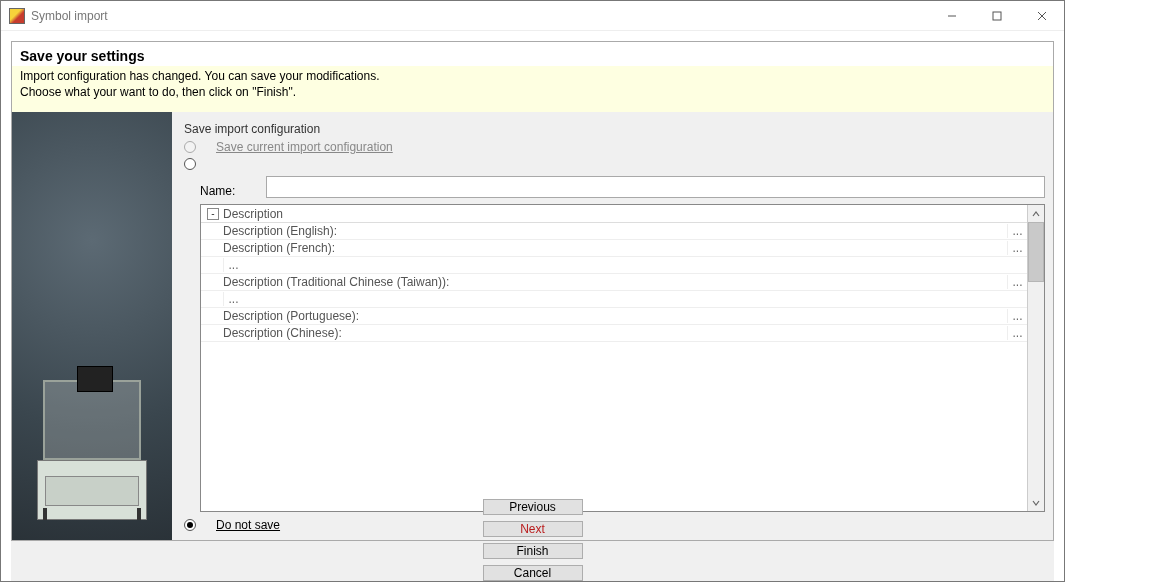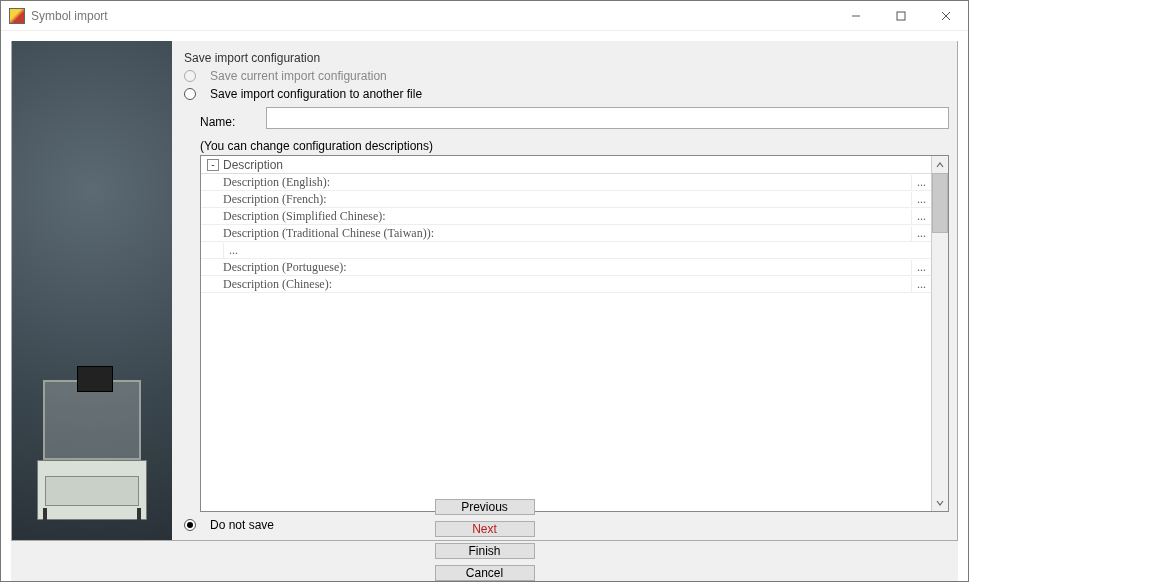--- a/index.html
+++ b/index.html
@@ -5,21 +5,21 @@
   * { box-sizing: border-box; }
   body {
     margin: 0;
     font-family: "Segoe UI", Tahoma, Arial, sans-serif;
     font-size: 12px;
     background: #fff;
     color: #000;
     overflow: hidden;
   }
   .window {
-    width: 969px;
+    width: 1065px;
     height: 582px;
     border: 1px solid #777;
     display: flex;
     flex-direction: column;
     background: #fff;
   }
   .titlebar {
     height: 30px;
     background: #fff;
     display: flex;
@@ -106,21 +106,22 @@
     display:flex; flex-direction:column;
     min-height:0;
   }
   .group-label {
     color: #333;
     margin-bottom: 2px;
   }
   .radio-row {
     display:flex; align-items:center;
     margin: 2px 0;
-    gap: 14px;
+    gap: 20px;
+    text-decoration: underline;
   }
   .radio-row.disabled { color:#888; }
   .radio {
     width:12px; height:12px; border-radius:50%;
     border:1px solid #555; background:#fff;
     display:inline-flex; align-items:center; justify-content:center;
     position:relative;
   }
   .radio.disabled { border-color:#aaa; background:#f3f3f3; }
   .radio.selected::after {
@@ -160,21 +161,20 @@
     width:12px; height:12px; border:1px solid #888; margin:0 4px 0 6px;
     display:flex; align-items:center; justify-content:center;
     font-size:10px; line-height:10px; color:#333;
   }
   .grid-header .htext { font-weight:normal; color:#555; }
   .grid-row {
     display:flex; align-items:center;
     height:17px; border-bottom:1px solid #eee;
     padding-left: 22px;
     color:#555;
-    font-family:Liberation Serif, serif;
   }
   .grid-row .cell-label { flex:1; }
   .grid-row .cell-more {
     width:20px; color:#666; text-align:center;
     border-left:1px solid #eee;
   }
   .vscroll {
     width:17px; background:#f0f0f0; border-left:1px solid #ccc;
     display:flex; flex-direction:column;
   }
@@ -227,20 +227,27 @@
         <svg viewBox="0 0 10 10">
             <line x1="1" y1="1" x2="9" y2="9" stroke="currentColor" stroke-width="1"></line>
             <line x1="9" y1="1" x2="1" y2="9" stroke="currentColor" stroke-width="1"></line>
           </svg>
       </div>
     </div>
   </div>
 
   <div class="content-area">
 
+    <div class="header-box">
+      <div class="header-title">Save your settings</div>
+      <div class="header-msg">
+        <span>Import configuration has changed. You can save your modifications.</span><br>
+        <span>Choose what your want to do, then click on "Finish".</span>
+      </div>
+    </div>
 
     <div class="main-split">
       <div class="side-image">
         <div class="machine">
           <div class="frame"></div>
           <div class="head"></div>
           <div class="base"></div>
           <div class="panel"></div>
           <div class="leg l1"></div>
           <div class="leg l2"></div>
@@ -250,46 +257,43 @@
       <div class="form-area">
         <div class="group-label">Save import configuration</div>
 
         <div class="radio-row disabled">
           <span class="radio disabled"></span>
           <span>Save current import configuration</span>
         </div>
 
         <div class="radio-row">
           <span class="radio"></span>
-          <span>Save import configuration to another file</span>
         </div>
 
         <div class="name-row">
           <label>Name:</label>
           <input type="text" class="name-input" value="" style="">
         </div>
 
-        <div class="hint">(You can change configuration descriptions)</div>
 
         <div class="grid">
           <div class="grid-rows">
             <div class="grid-header">
               <span class="tree-btn">-</span>
               <span class="htext">Description</span>
             </div>
             <div class="grid-row">
               <span class="cell-label">Description (English):</span>
               <span class="cell-more">...</span>
             </div>
             <div class="grid-row">
               <span class="cell-label">Description (French):</span>
               <span class="cell-more">...</span>
             </div>
             <div class="grid-row">
-              <span class="cell-label">Description (Simplified Chinese):</span>
               <span class="cell-more">...</span>
             </div>
             <div class="grid-row">
               <span class="cell-label">Description (Traditional Chinese (Taiwan)):</span>
               <span class="cell-more">...</span>
             </div>
             <div class="grid-row">
               <span class="cell-more">...</span>
             </div>
             <div class="grid-row">

